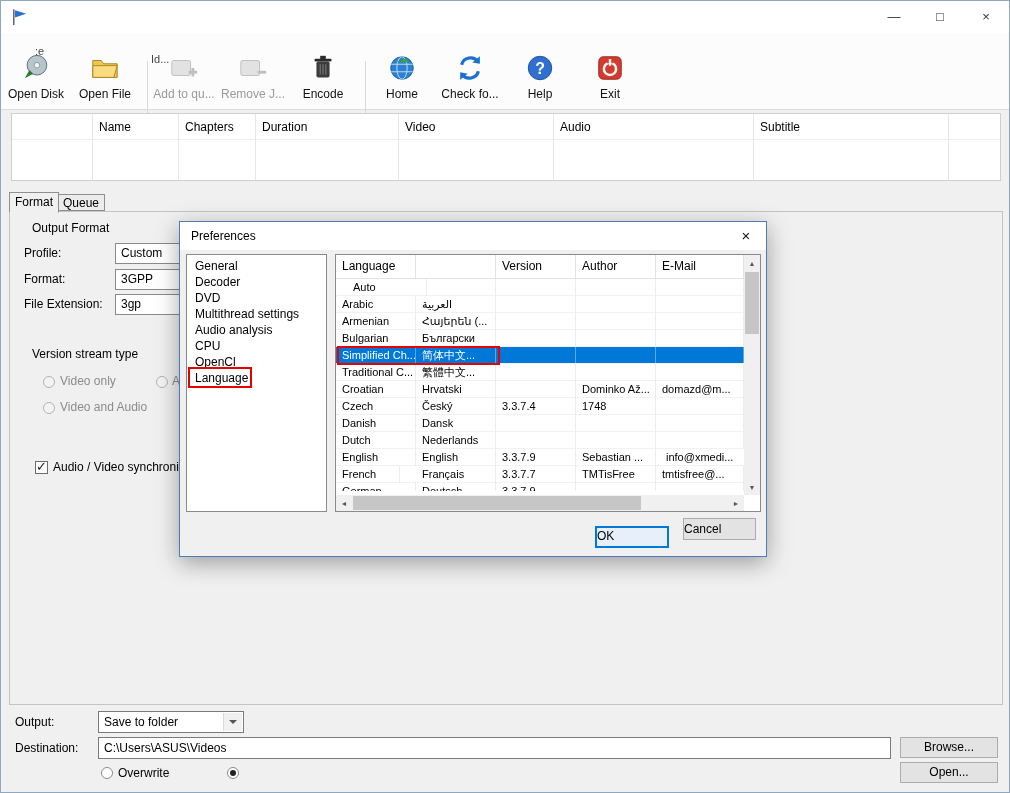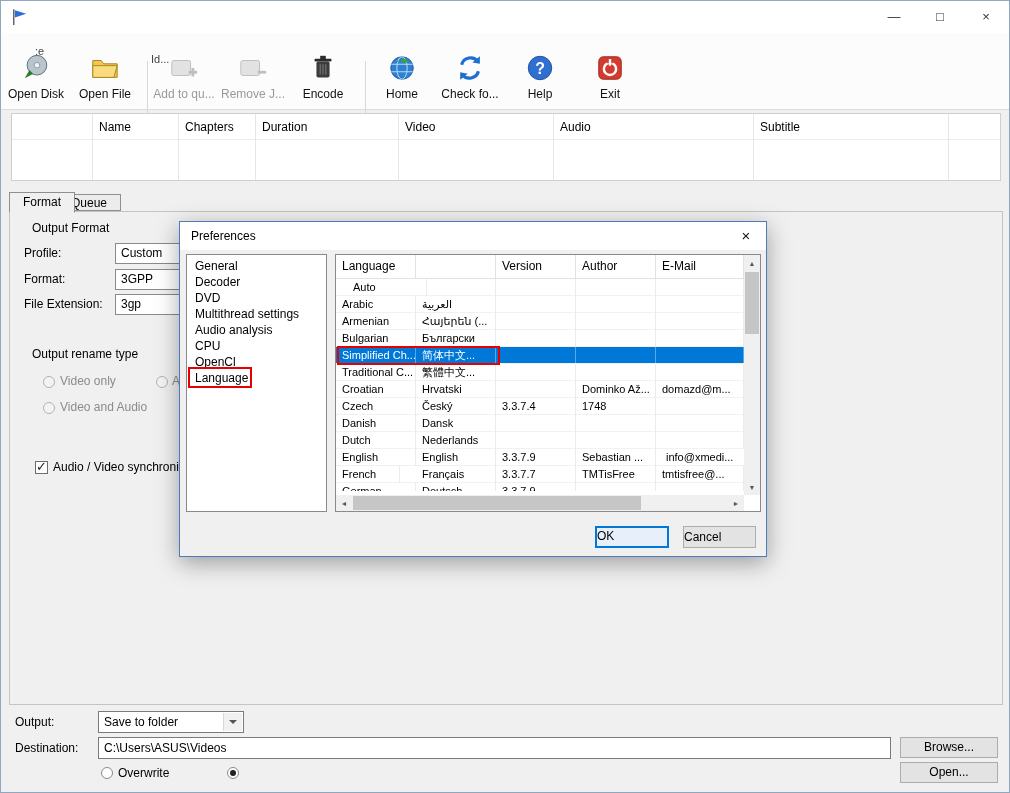--- a/index.html
+++ b/index.html
@@ -20,21 +20,21 @@
   .tb-label{margin-top:2px;font-size:12px;color:#111;}
   .tb-btn.disabled .tb-label{color:#9a9a9a;}
   .tb-sep{position:absolute;top:28px;width:1px;height:56px;background:#d8d8d8;}
   
   .filelist{position:absolute;left:10px;top:112px;width:990px;height:68px;background:#fff;border:1px solid #cfcfcf;box-sizing:border-box;}
   .fl-line{position:absolute;top:0;bottom:0;width:1px;background:#e6e6e6;}
   .fl-label{position:absolute;top:6px;font-size:12px;color:#000;}
   .fl-header-border{position:absolute;left:0;right:0;top:25px;height:1px;background:#ededed;}
   
   .tabbar{position:absolute;left:8px;top:191px;height:20px;}
-  .tab{position:absolute;border:1px solid #8f8f8f;background:#f0f0f0;padding:0 13px;line-height:18px;height:19px;box-sizing:border-box;}
+  .tab{position:absolute;border:1px solid #8f8f8f;background:#f0f0f0;padding:0 5px;line-height:18px;height:19px;box-sizing:border-box;}
   .tab.active{left:0;top:0;z-index:3;border-bottom:1px solid #f0f0f0;height:21px;}
   .tab.inactive{left:48px;top:2px;height:17px;background:#ececec;line-height:16px;}
   
   .panel{position:absolute;left:8px;top:210px;width:994px;height:494px;background:#f0f0f0;border:1px solid #c4c4c4;box-sizing:border-box;}
   .plabel{position:absolute;white-space:nowrap;}
   .plabel.dim{color:#8b8b8b;}
   .combo{position:absolute;width:120px;height:21px;background:#fff;border:1px solid #8a8a8a;line-height:19px;padding-left:5px;box-sizing:border-box;white-space:nowrap;}
   .radio{position:absolute;width:12px;height:12px;border:1px solid #8a8a8a;border-radius:50%;background:#fff;box-sizing:border-box;}
   .radio.dim{border-color:#b3b3b3;background:#f3f3f3;}
   .radio.checked::after{content:'';position:absolute;left:2px;top:2px;width:6px;height:6px;border-radius:50%;background:#222;}
@@ -64,21 +64,21 @@
   .tbl-cell{position:absolute;top:0;height:17px;line-height:16px;padding-left:6px;border-right:1px solid #ececec;box-sizing:border-box;font-size:11px;overflow:hidden;white-space:nowrap;}
   .tbl-row.selected{background:#0078d7;color:#fff;}
   .tbl-row.selected .tbl-cell{border-right-color:rgba(255,255,255,.35);}
   .vscroll{position:absolute;right:0;top:0;width:16px;height:240px;background:#f0f0f0;}
   .hscroll{position:absolute;left:0;bottom:0;width:408px;height:16px;background:#f0f0f0;}
   .scr-btn{position:absolute;width:16px;height:16px;display:flex;align-items:center;justify-content:center;font-size:7px;color:#555;}
   .vthumb{position:absolute;left:1px;right:1px;top:17px;height:62px;background:#c6c6c6;}
   .hthumb{position:absolute;top:1px;bottom:1px;left:17px;width:288px;background:#c6c6c6;}
   .dlg-btn{position:absolute;height:22px;background:#e3e3e3;border:1px solid #acacac;text-align:left;line-height:20px;box-sizing:border-box;}
   .dlg-btn.ok{left:415px;top:304px;width:74px;border:2px solid #0078d7;background:#e7f0fa;line-height:17px;}
-  .dlg-btn.cancel{left:503px;top:304px;width:73px;}
+  .dlg-btn.cancel{left:503px;top:296px;width:73px;}
   .red-box{position:absolute;border:2px solid #e80000;z-index:30;box-sizing:border-box;pointer-events:none;}
 </style>
 </head>
 <body>
 
 <div class="win">
 
   <div class="titlebar">
     <div class="app-icon">
       <svg viewBox="0 0 16 16" width="18" height="18">
@@ -199,21 +199,21 @@
 
   <div class="panel">
     <div class="plabel" style="left:22px;top:9px;">Output Format</div>
     <div class="plabel" style="left:14px;top:34px;">Profile:</div>
     <div class="combo" style="left:105px;top:31px;">Custom</div>
     <div class="plabel" style="left:14px;top:60px;">Format:</div>
     <div class="combo" style="left:105px;top:57px;">3GPP</div>
     <div class="plabel" style="left:14px;top:85px;">File Extension:</div>
     <div class="combo" style="left:105px;top:82px;">3gp</div>
 
-    <div class="plabel" style="left:22px;top:135px;">Output rename type</div>
+    <div class="plabel" style="left:22px;top:135px;">Version stream type</div>
     <div class="radio dim" style="left:33px;top:164px;"></div>
     <div class="plabel dim" style="left:50px;top:162px;">Video only</div>
     <div class="radio dim" style="left:146px;top:164px;"></div>
     <div class="plabel dim" style="left:162px;top:162px;">Audio only</div>
     <div class="radio dim" style="left:33px;top:190px;"></div>
     <div class="plabel dim" style="left:50px;top:188px;">Video and Audio</div>
 
     <div class="checkbox checked" style="left:25px;top:249px;"></div>
     <div class="plabel" style="left:43px;top:248px;">Audio / Video synchronisation</div>
   </div>

